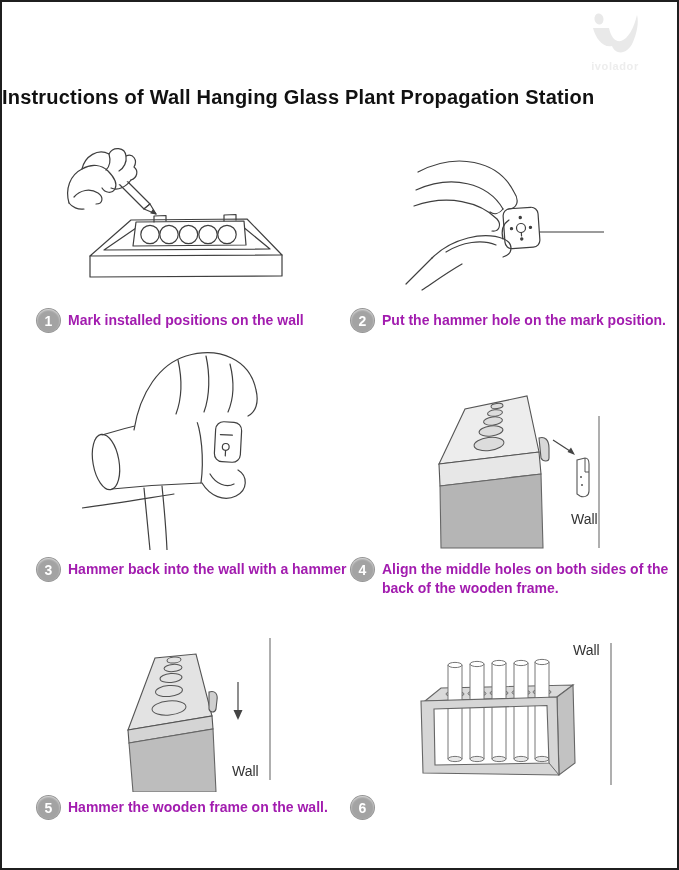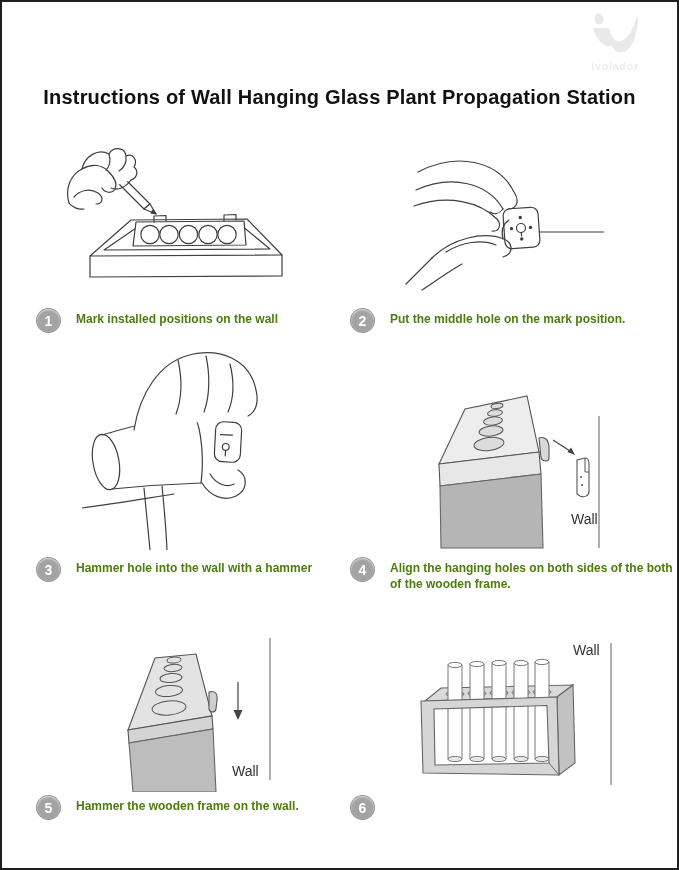--- a/index.html
+++ b/index.html
@@ -2,44 +2,43 @@
 <html><head>
 <meta charset="utf-8">
 <style>
   html,body{margin:0;padding:0;background:#ffffff;}
   body{font-family:"Liberation Sans","DejaVu Sans",sans-serif;}
   .sheet{
     position:relative;width:679px;height:870px;background:#ffffff;
     border:2px solid #1f1f1f;box-sizing:border-box;overflow:hidden;
   }
   .title{
-    position:absolute;top:84px;left:0;width:100%;text-align:center;
+    position:absolute;top:84px;left:0;width:100%;text-align:left;
     font-size:20px;font-weight:bold;color:#111;letter-spacing:.2px;
   }
   .brand{
     position:absolute;top:10px;right:24px;width:76px;text-align:center;
   }
   .brand-name{
     font-size:11px;font-weight:bold;color:#ededed;letter-spacing:.6px;
   }
   .illus{position:absolute;}
   .illus svg{display:block;}
   .step-cap{
     position:absolute;display:flex;gap:8px;align-items:flex-start;
   }
   .badge{
     flex:0 0 auto;width:23px;height:23px;border-radius:50%;
     background:#a3a3a3;color:#fff;font-weight:bold;font-size:14px;
     display:flex;align-items:center;justify-content:center;
     box-shadow:inset 0 1px 2px rgba(255,255,255,.65), 0 0 0 1px #969696;
   }
   .cap{
-    font-size:12px;font-weight:bold;color:#4d7c0f;line-height:1.35;
+    font-size:14px;font-weight:bold;color:#a21caf;line-height:1.35;
     padding-top:2px;
-    margin-left:8px;
   }
   .cap.w{width:288px;}
   .lineart{stroke:#3f3f3f;stroke-width:1.2;fill:none;stroke-linecap:round;stroke-linejoin:round;}
   .wall-label{font-family:"Liberation Sans",sans-serif;font-size:14px;fill:#333;}
 </style>
 </head>
 <body>
 
 <div class="sheet">
 
@@ -246,30 +245,30 @@
       </g>
     </svg>
   </div>
 
   <div class="step-cap" style="left:35px;top:307px;">
     <div class="badge">1</div>
     <div class="cap">Mark installed positions on the wall</div>
   </div>
   <div class="step-cap" style="left:349px;top:307px;">
     <div class="badge">2</div>
-    <div class="cap">Put the middle hole on the mark position.</div>
+    <div class="cap">Put the hammer hole on the mark position.</div>
   </div>
 
   <div class="step-cap" style="left:35px;top:556px;">
     <div class="badge">3</div>
-    <div class="cap">Hammer hole into the wall with a hammer</div>
+    <div class="cap">Hammer back into the wall with a hammer</div>
   </div>
   <div class="step-cap" style="left:349px;top:556px;">
     <div class="badge">4</div>
-    <div class="cap w">Align the hanging holes on both sides of the both of the wooden frame.</div>
+    <div class="cap w">Align the middle holes on both sides of the back of the wooden frame.</div>
   </div>
 
   <div class="step-cap" style="left:35px;top:794px;">
     <div class="badge">5</div>
     <div class="cap">Hammer the wooden frame on the wall.</div>
   </div>
   <div class="step-cap" style="left:349px;top:794px;">
     <div class="badge">6</div>
   </div>
 

